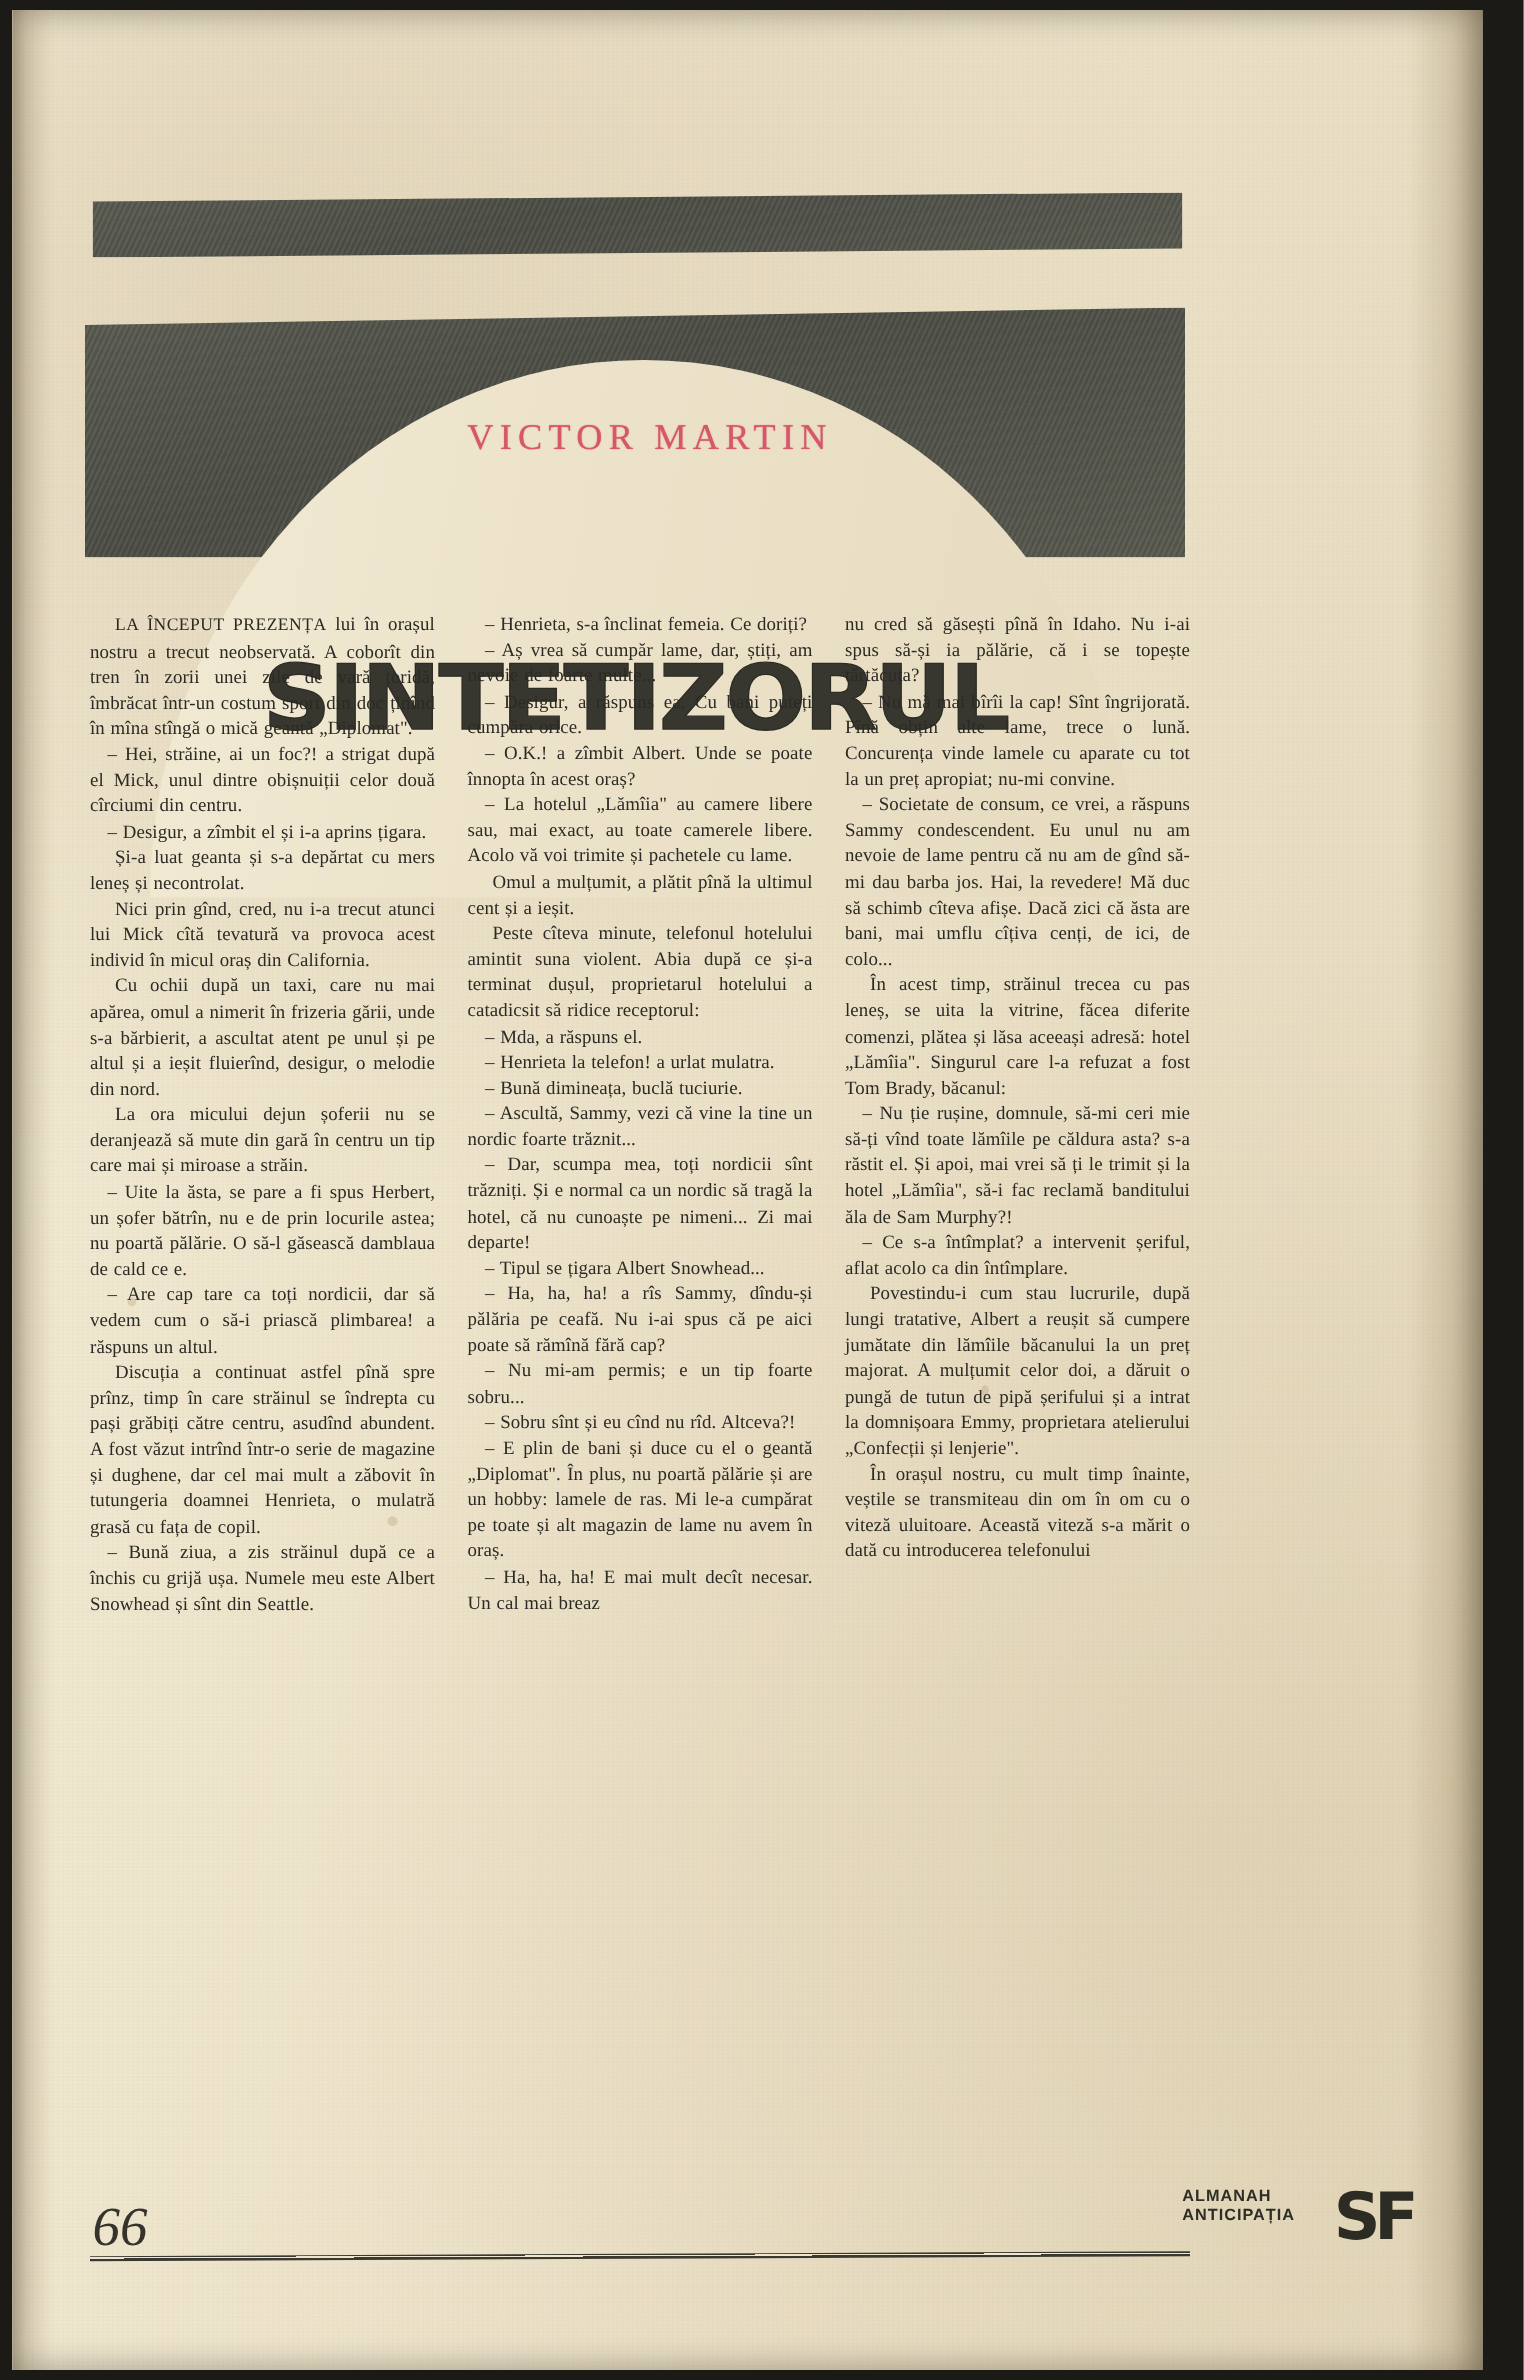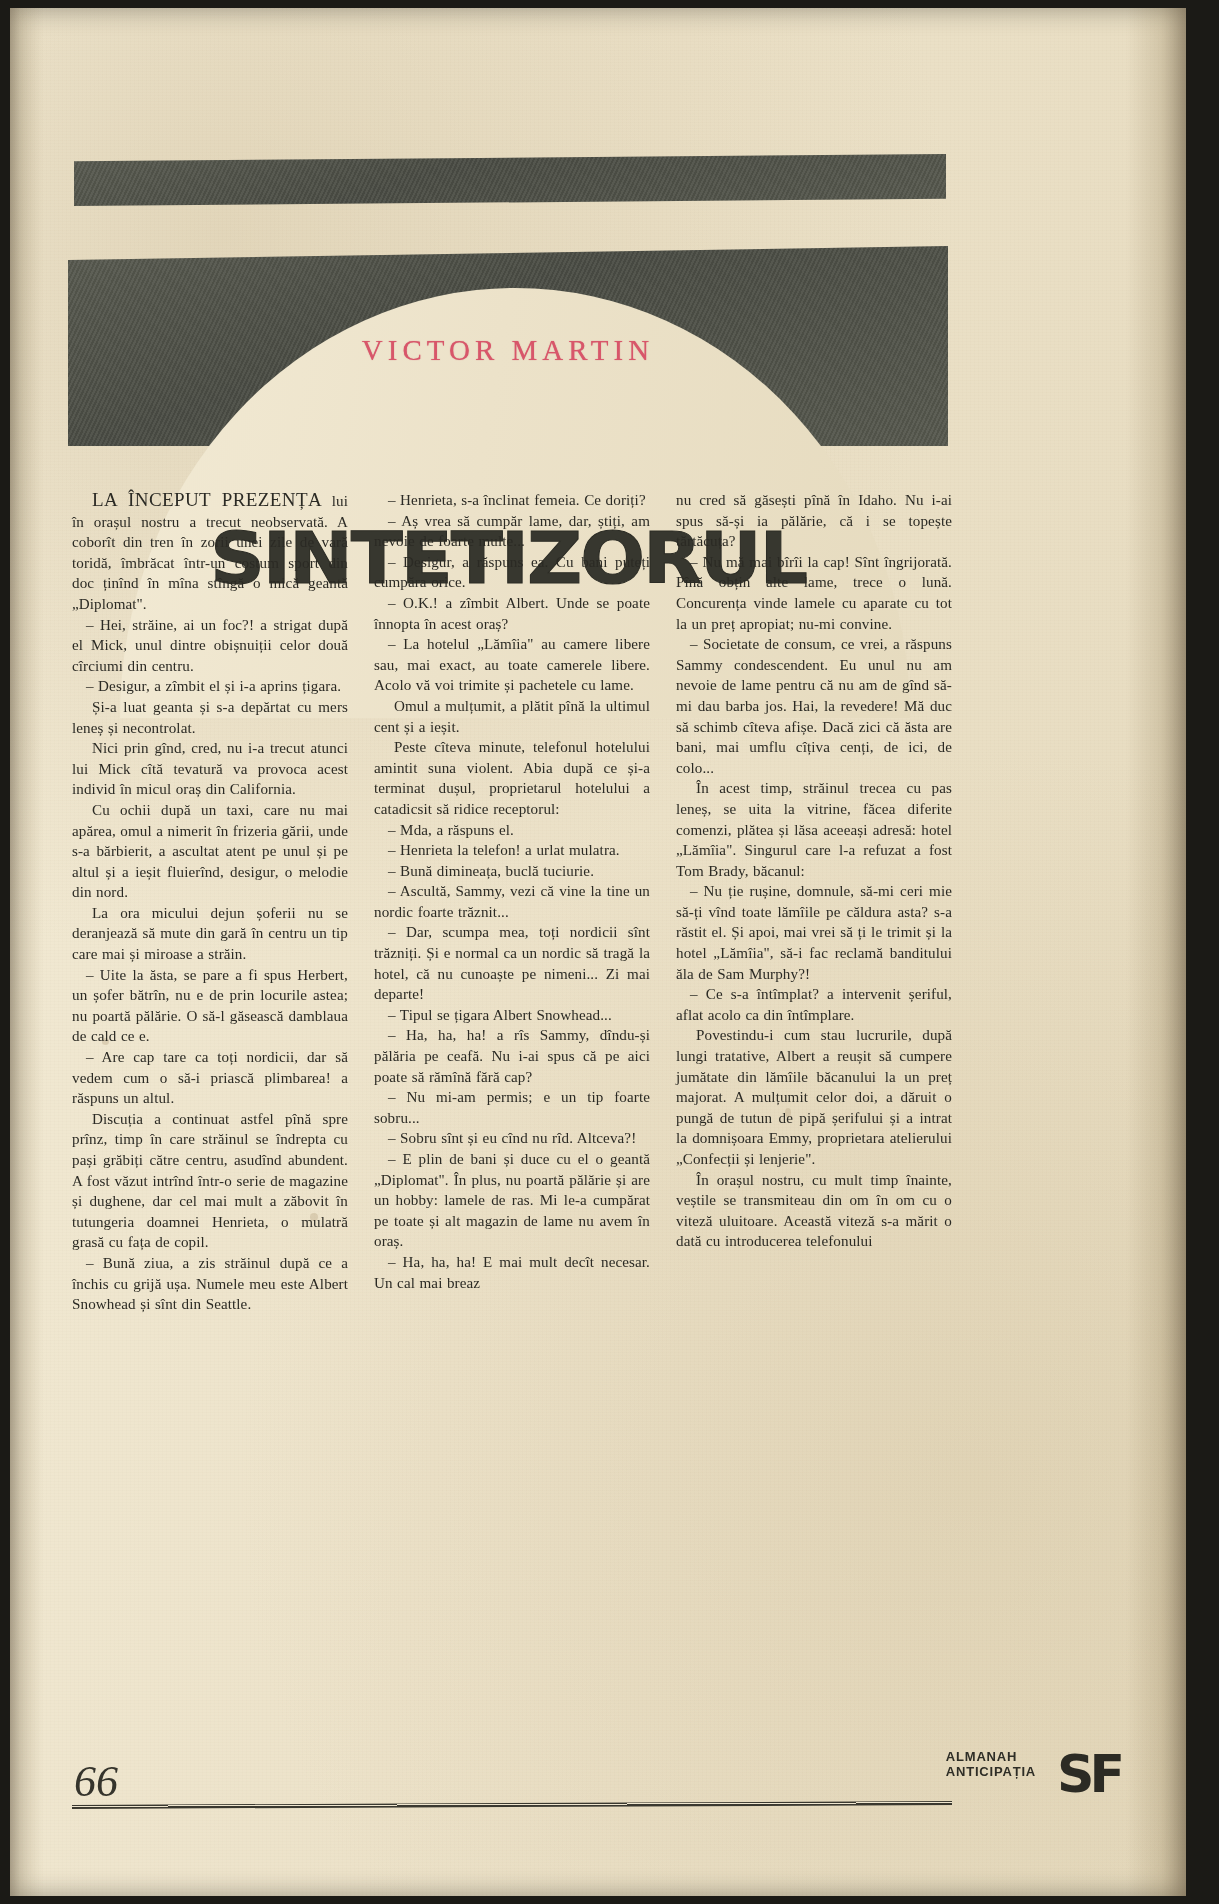--- a/index.html
+++ b/index.html
@@ -66,21 +66,21 @@
       linear-gradient(160deg,#585a50 0%,#4a4c44 40%,#56584e 100%);
     clip-path:polygon(0 7%, 100% 0, 100% 100%, 0 100%);
   }
   #arch-cut{
     position:absolute;left:52px;top:150px;width:790px;height:430px;
     border-radius:50% 50% 0 0 / 100% 100% 0 0;
     background:#efe6cf;
     background-image:linear-gradient(100deg,#f2eAD4 0%,#ece2c9 45%,#e6dbbf 100%);
   }
   #author-name{
-    position:absolute;left:0;top:196px;width:880px;
+    position:absolute;left:12px;top:196px;width:880px;
     text-align:center;
     font-family:"Liberation Serif", serif;
     font-size:29px;letter-spacing:5px;font-weight:400;
     color:#d8566a;
     text-shadow:0 0 1px rgba(200,70,90,.7);
   }
   #story-title{
     position:absolute;left:0;top:378px;width:880px;
     text-align:center;
     font-family:"DejaVu Sans", sans-serif;
@@ -105,21 +105,21 @@
     text-align:justify;
     color:#2b2a24;
     letter-spacing:.1px;
     word-spacing:.6px;
   }
   .col p{margin:0;text-indent:20px;}
   .col p.noind{text-indent:0;}
   .col p.dash{text-indent:14px;}
   .lead{font-variant:normal;}
   .lead .caps{
-    font-size:19px;letter-spacing:.4px;
+    font-size:14px;letter-spacing:.4px;
   }
 
   
   #footer-rule{
     position:absolute;left:62px;top:1795px;width:880px;height:4px;
     background:linear-gradient(to bottom,#3a382f 0 1px, #efe6cf 1px 2px, #3a382f 2px 4px);
     transform:rotate(-0.25deg);
   }
   #page-number{
     position:absolute;left:64px;top:1748px;
@@ -131,21 +131,21 @@
   #imprint{
     position:absolute;right:150px;top:1741px;
     font-family:"Liberation Sans", sans-serif;
     font-weight:bold;
     font-size:13px;
     line-height:15px;
     letter-spacing:.8px;
     color:#2e2d26;
   }
   #sf-logo{
-    position:absolute;right:66px;top:1740px;
+    position:absolute;right:56px;top:1740px;
     font-family:"DejaVu Sans", sans-serif;
     font-weight:bold;
     font-size:52px;
     letter-spacing:-5px;
     color:#2c2b24;
     line-height:52px;
   }
   .spot{position:absolute;border-radius:50%;background:rgba(150,125,80,.22);pointer-events:none;}
 </style>
 </head>

